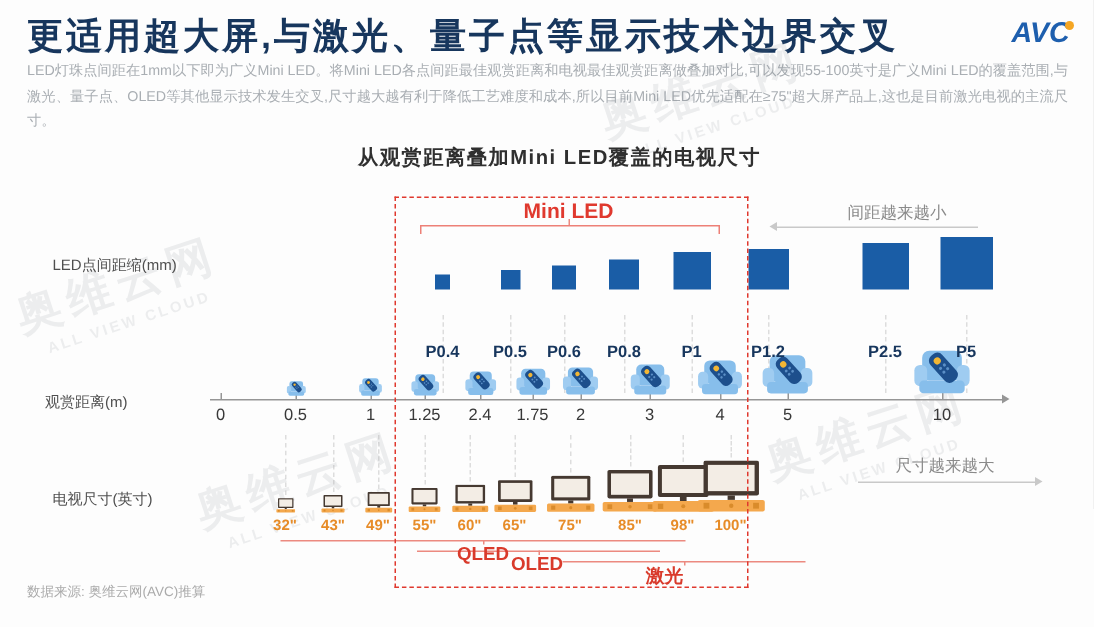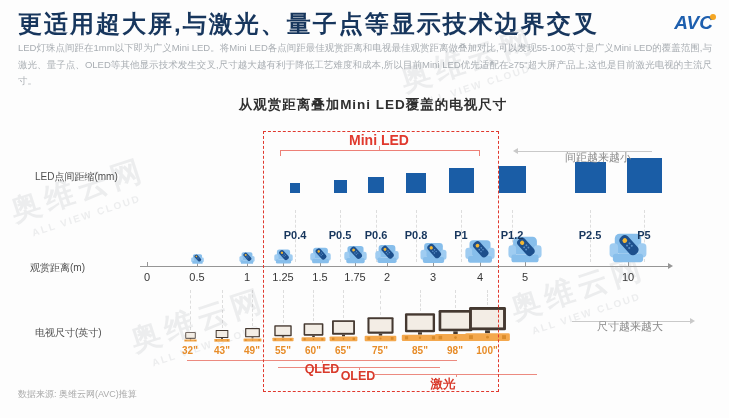--- a/index.html
+++ b/index.html
@@ -22,21 +22,21 @@
            border-left:1px solid #ED8077;border-right:1px solid #ED8077;z-index:3;}
   .miniled{position:absolute;color:#E0392E;font-weight:800;font-size:14px;text-align:center;z-index:3;}
   .rowlabel{position:absolute;font-size:10px;color:#4F4F4F;text-align:left;z-index:3;}
   .sq{position:absolute;background:#1A5DA6;z-index:3;}
   .plabel{position:absolute;font-weight:800;font-size:11px;color:#17365D;text-align:center;z-index:3;margin-top:32px;}
   .guide{position:absolute;width:0;border-left:1px dashed rgba(150,150,150,0.30);z-index:1;}
   .axline{position:absolute;border-top:1.5px solid #969696;z-index:2;}
   .tickmark{position:absolute;width:1px;background:#969696;z-index:2;}
   .ticklabel{position:absolute;font-size:11px;color:#383838;text-align:center;z-index:3;}
   .tvlabel{position:absolute;font-size:10px;font-weight:700;color:#E78C28;text-align:center;z-index:3;}
-  .trendtext{position:absolute;font-size:11px;color:#8A8A8A;text-align:center;z-index:3;margin-top:16px;}
+  .trendtext{position:absolute;font-size:11px;color:#8A8A8A;text-align:center;z-index:3;}
   .trendline{position:absolute;border-top:1px solid #C9C9C9;z-index:2;}
   .techline{position:absolute;border-top:1px solid #EC8A80;z-index:3;}
   .techtick{position:absolute;width:1px;background:#EC8A80;z-index:3;}
   .techlabel{position:absolute;color:#D93A2B;font-weight:800;font-size:12.5px;text-align:center;z-index:4;}
   .icon-wrap{position:absolute;line-height:0;z-index:2;}
   .icon-wrap svg{display:block;}
   .ah-r{position:absolute;width:0;height:0;border-left:5px solid #C9C9C9;
         border-top:3px solid transparent;border-bottom:3px solid transparent;z-index:2;}
   .ah-l{position:absolute;width:0;height:0;border-right:5px solid #C9C9C9;
         border-top:3px solid transparent;border-bottom:3px solid transparent;z-index:2;}
@@ -163,21 +163,21 @@
             <rect x="-5.5" y="-12" width="11" height="24" rx="4.5" fill="#1D4F8C"></rect>
             <circle cx="0" cy="-6.5" r="2.5" fill="#F2B634"></circle>
             <circle cx="-1.8" cy="-1" r="1.1" fill="#5B8FC6"></circle>
             <circle cx="1.8" cy="-1" r="1.1" fill="#5B8FC6"></circle>
             <circle cx="-1.8" cy="2.5" r="1.1" fill="#5B8FC6"></circle>
             <circle cx="1.8" cy="2.5" r="1.1" fill="#5B8FC6"></circle>
           </g>
         </svg>
       </div>
       <div class="tickmark" style="left: 320px; top: 172px; height: 4px;"></div>
-      <div class="ticklabel" style="left: 303px; top: 181px; width: 34px;">1.5</div>
+      <div class="ticklabel" style="left: 303px; top: 181px; width: 34px;">2.4</div>
       <div class="icon-wrap" style="left: 309.5px; top: 156px; width: 21px; height: 19px;">
         <svg width="21" height="19" viewBox="0 0 40 36">
           <rect x="6" y="3" width="28" height="21" rx="5" fill="#87BEEB"></rect>
           <rect x="0.5" y="13" width="9" height="15" rx="4" fill="#9FCCF1"></rect>
           <rect x="30.5" y="13" width="9" height="15" rx="4" fill="#9FCCF1"></rect>
           <rect x="4" y="24" width="32" height="9" rx="3" fill="#87BEEB"></rect>
           <g transform="translate(21,15) rotate(-42)">
             <rect x="-5.5" y="-12" width="11" height="24" rx="4.5" fill="#1D4F8C"></rect>
             <circle cx="0" cy="-6.5" r="2.5" fill="#F2B634"></circle>
             <circle cx="-1.8" cy="-1" r="1.1" fill="#5B8FC6"></circle>

